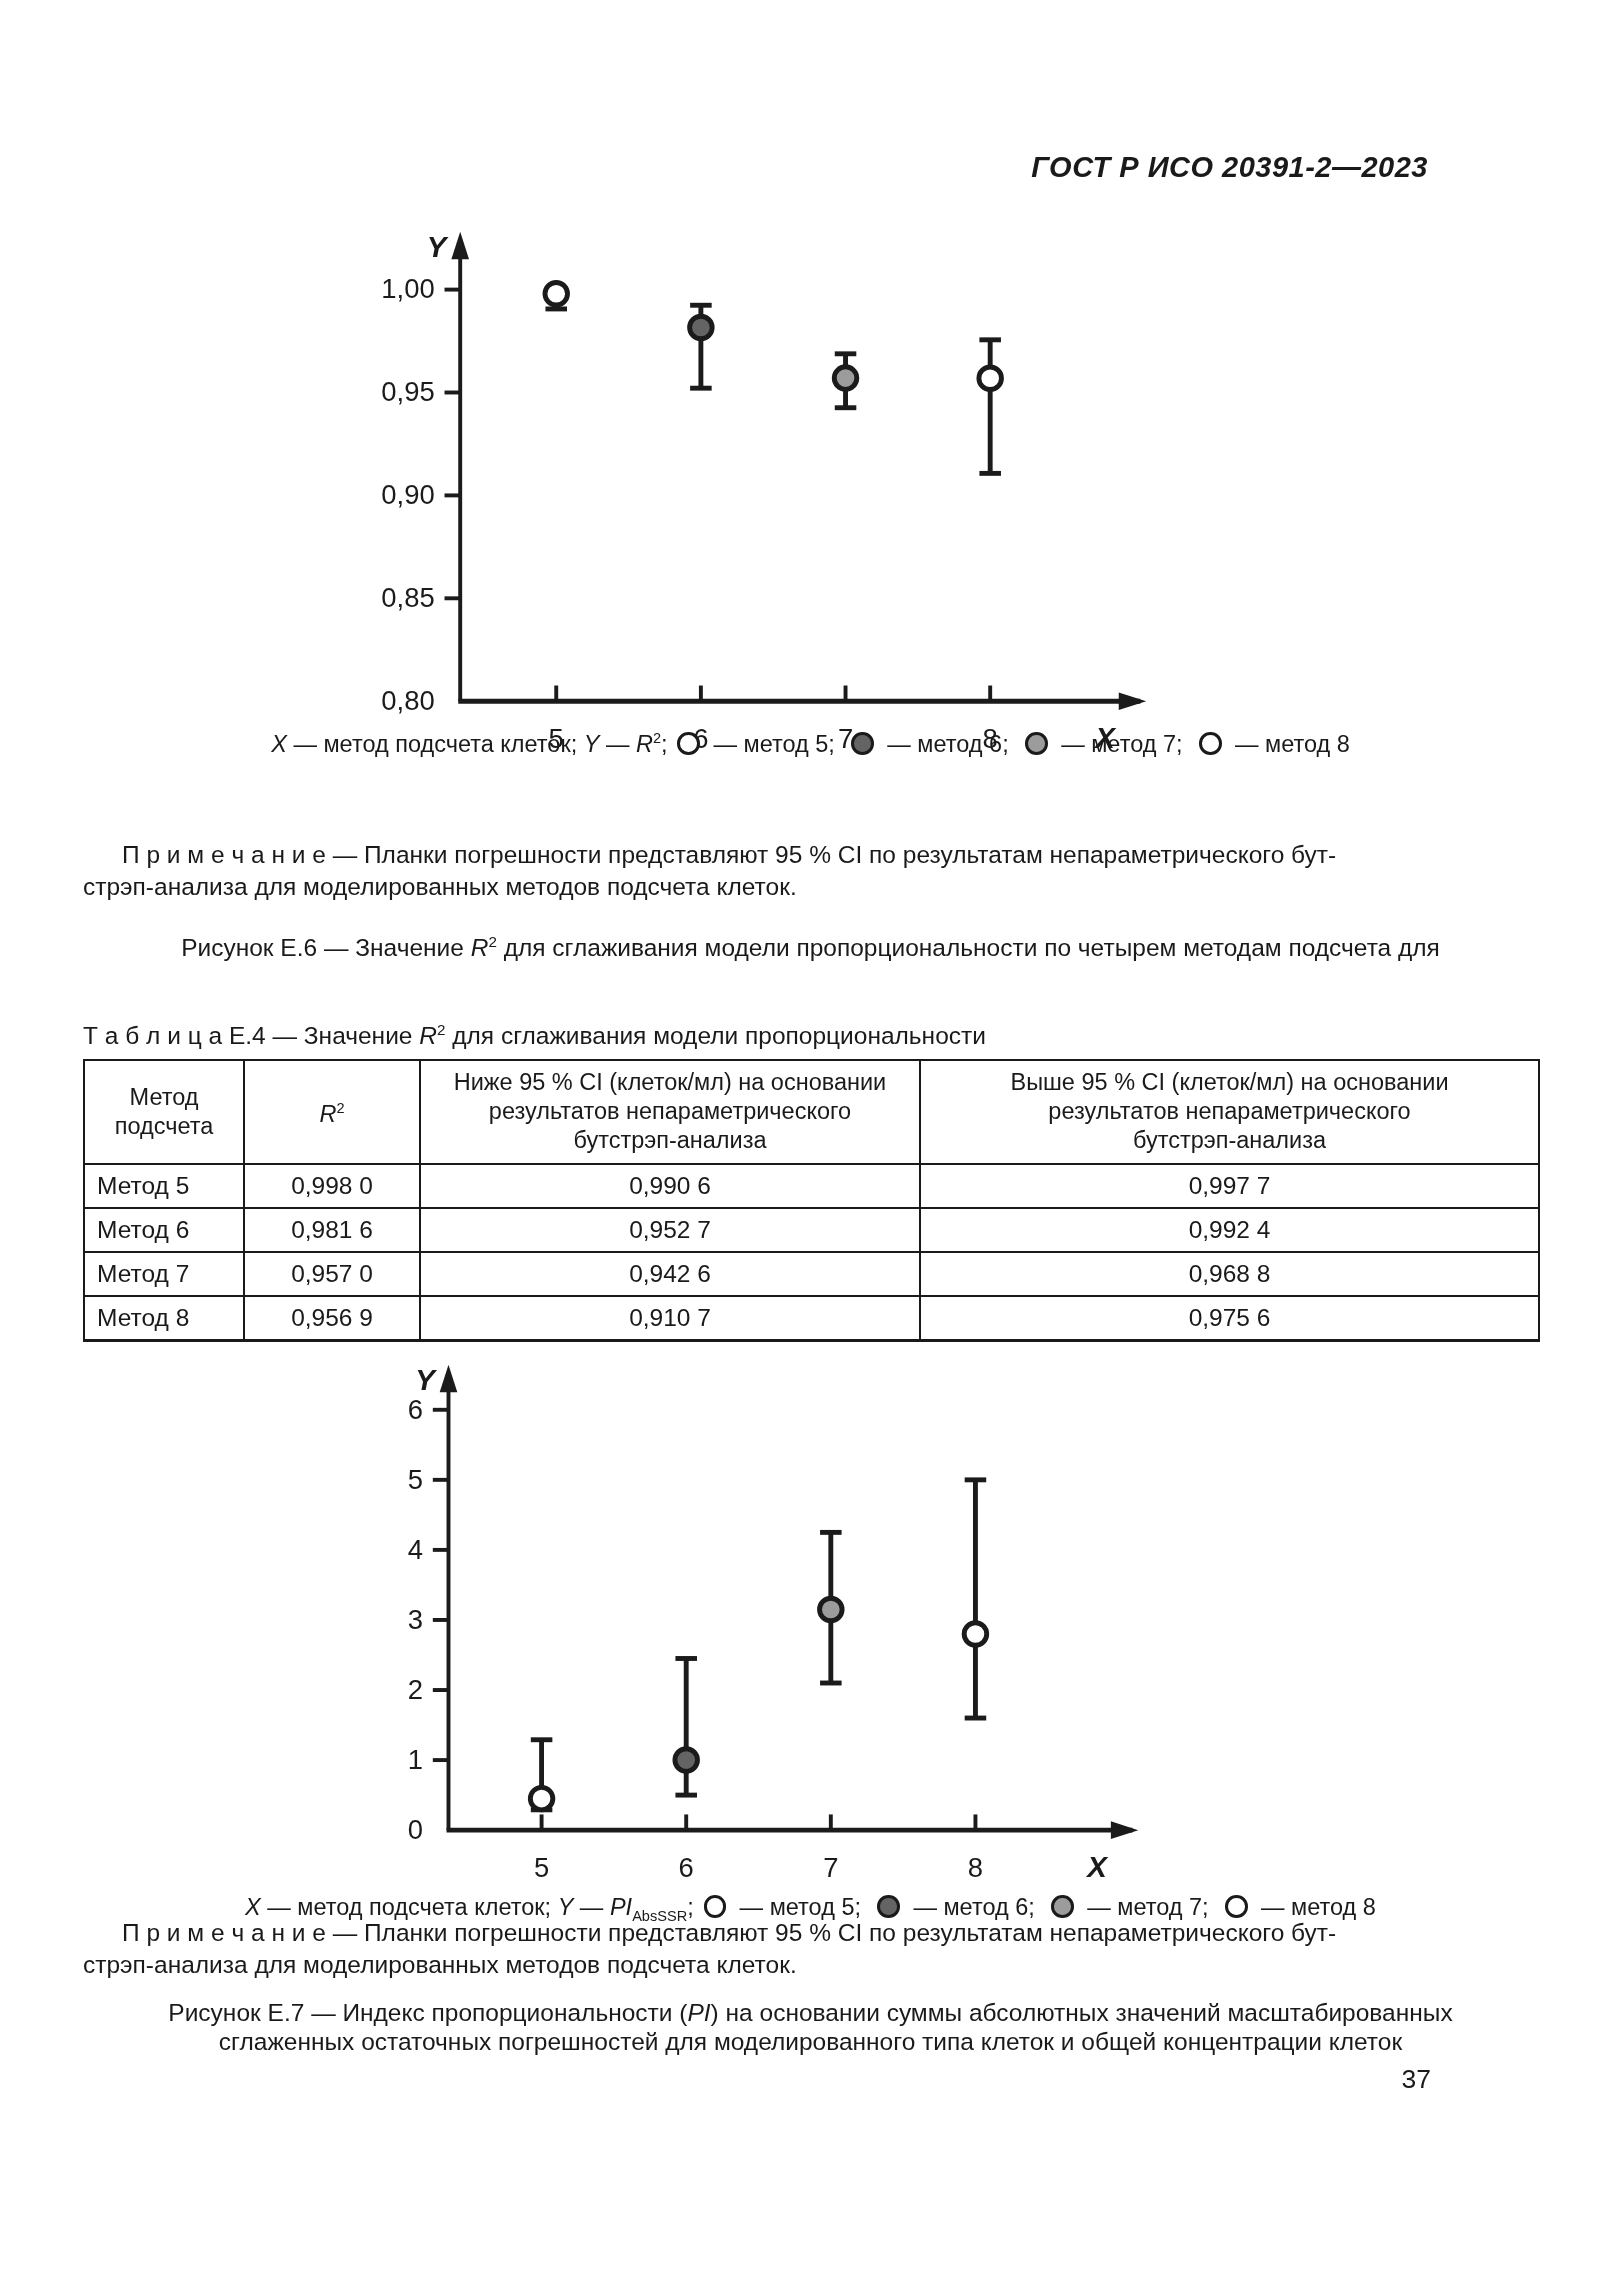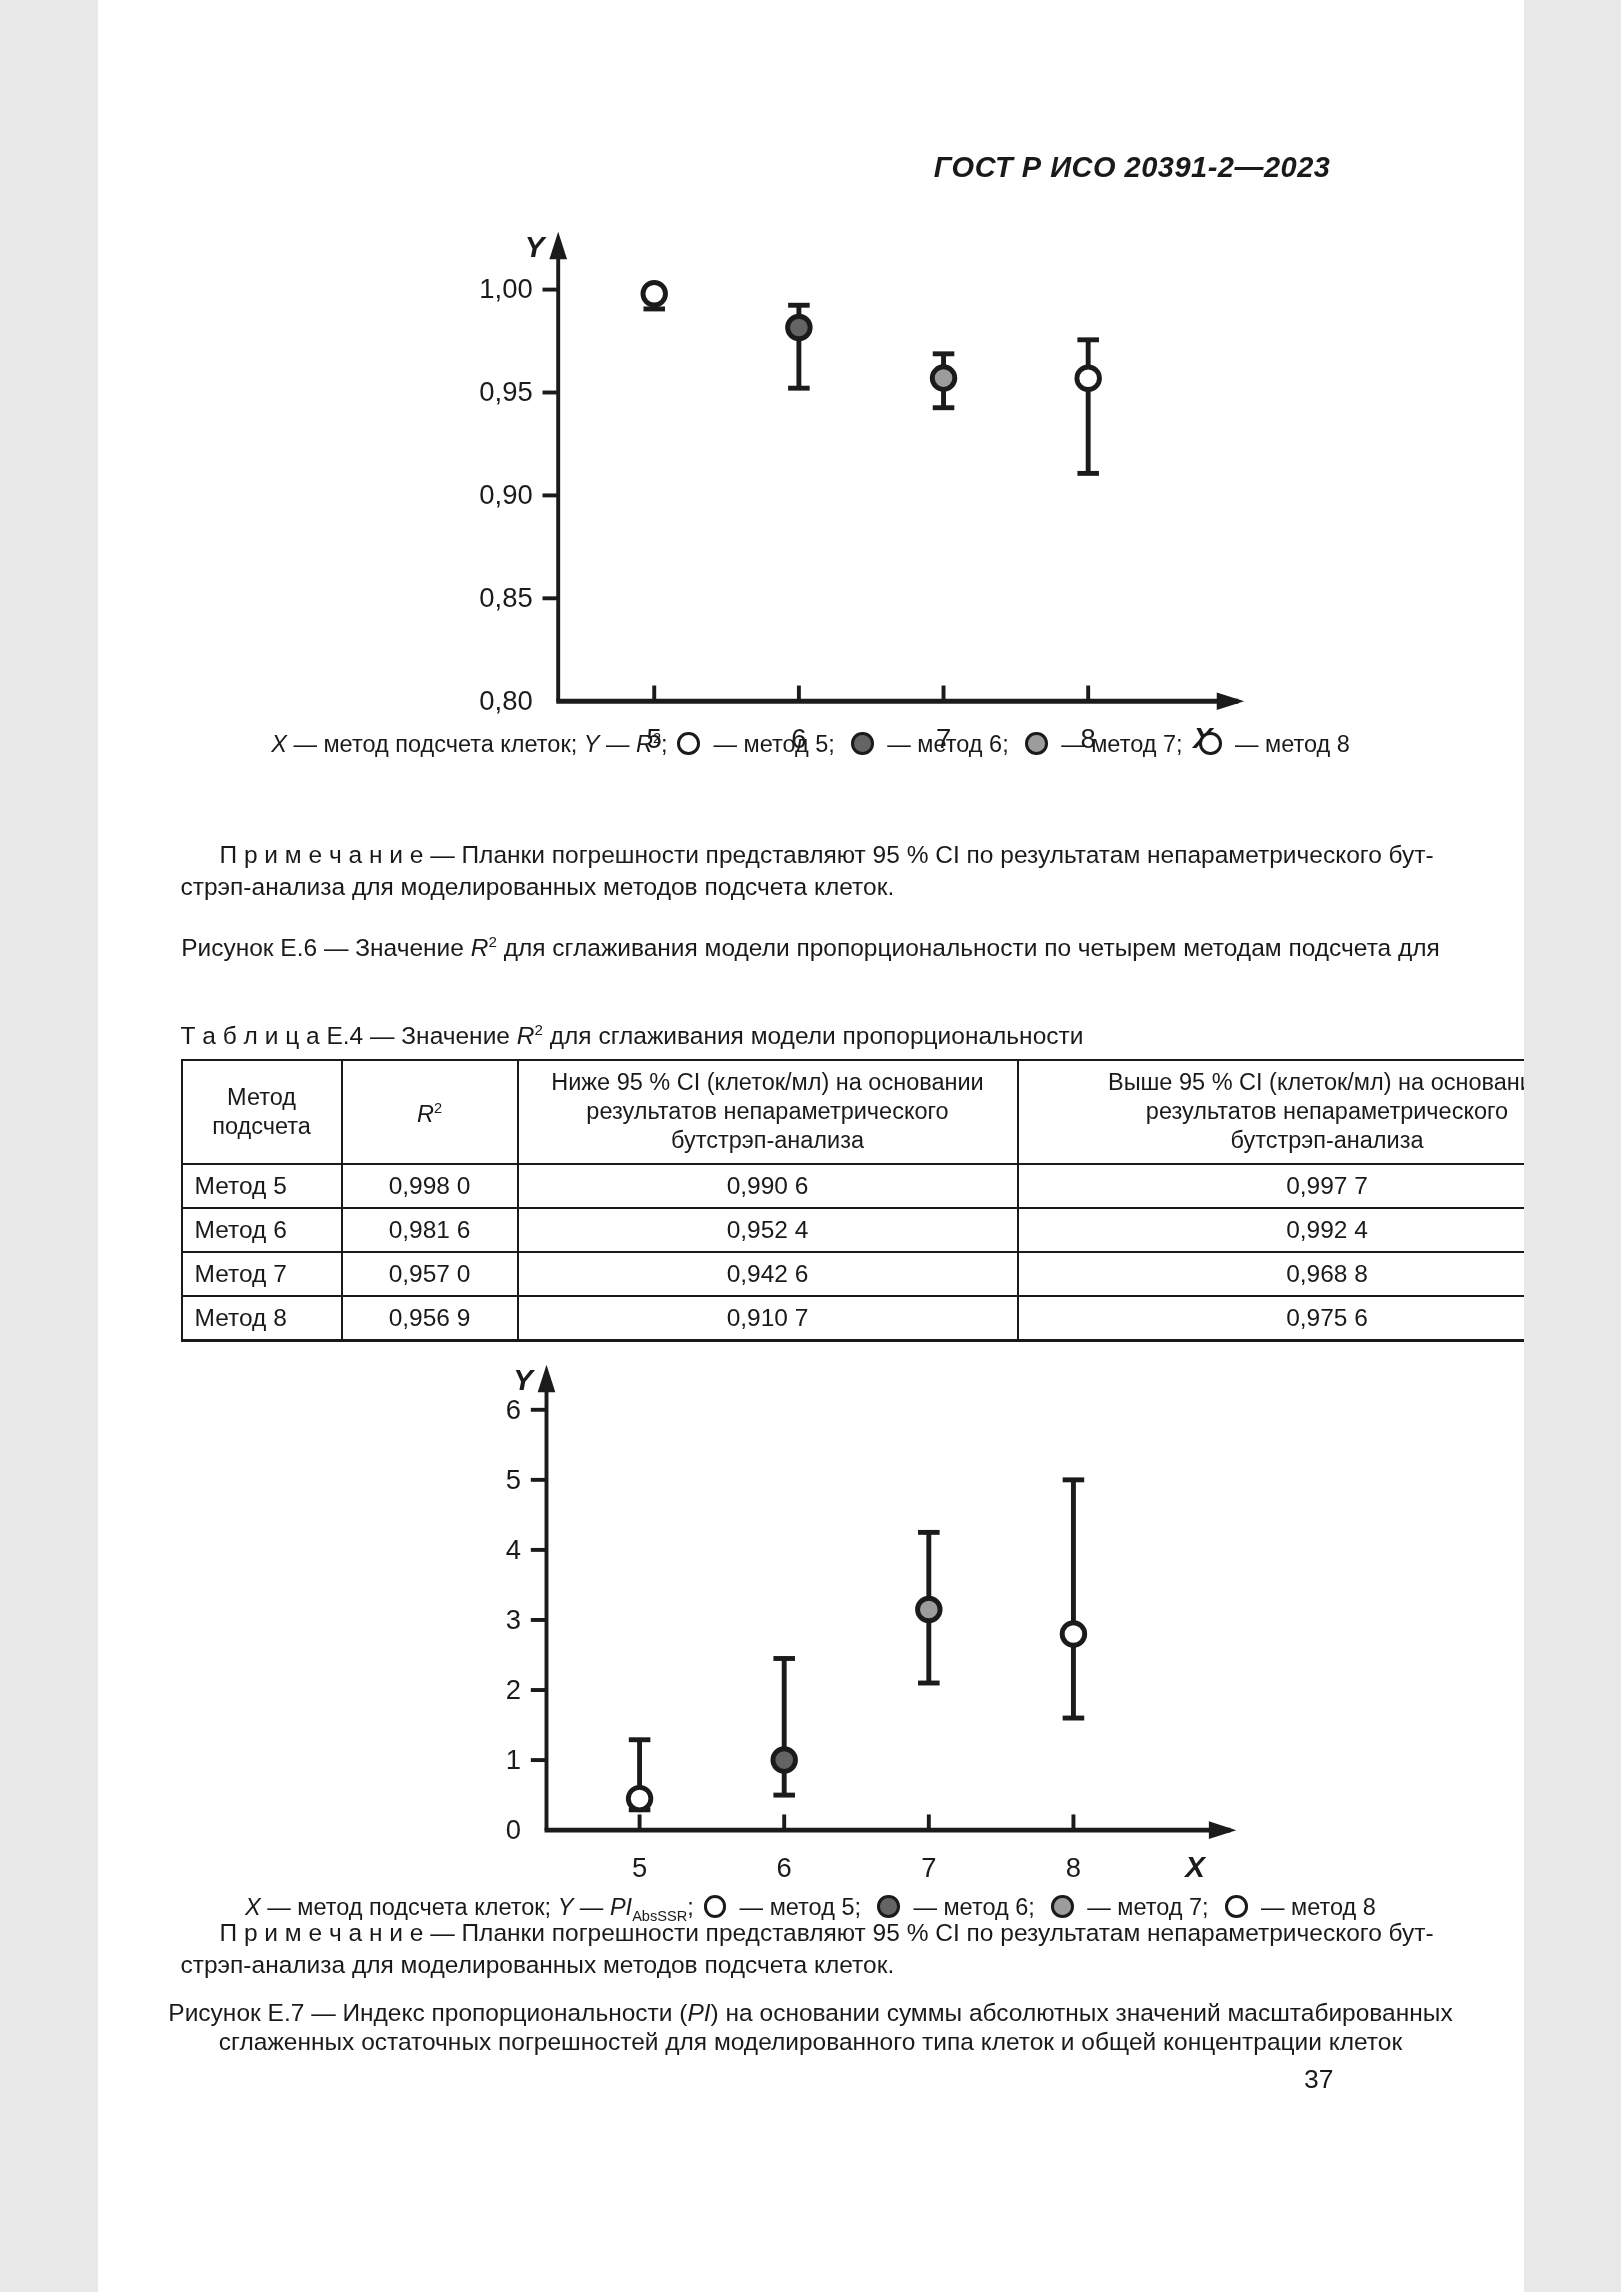--- a/index.html
+++ b/index.html
@@ -1,17 +1,17 @@
 <!DOCTYPE html>
 <html><head>
 <meta charset="utf-8">
 <style>
   html,body{margin:0;padding:0;background:#e8e8e8;}
   .page{
-    position:relative; width:1426px; height:2293px; background:#ffffff;
+    position:relative; width:1621px; height:2293px; background:#ffffff;
     font-family:"Liberation Sans","DejaVu Sans",sans-serif; color:#1a1a1a;
     margin:0 auto; overflow:hidden;
   }
   .doc-header{
     position:absolute; top:151px; right:193px;
     font-size:29px; font-weight:bold; font-style:italic; letter-spacing:0.5px;
   }
   .chart-svg{position:absolute;}
   #chart1-svg{left:372px; top:216px;}
   #chart2-svg{left:372px; top:1351px;}
@@ -163,21 +163,21 @@
     <tbody id="table-body">
         <tr>
           <td class="first">Метод 5</td>
           <td>0,998 0</td>
           <td>0,990 6</td>
           <td>0,997 7</td>
         </tr>
         <tr>
           <td class="first">Метод 6</td>
           <td>0,981 6</td>
-          <td>0,952 4</td>
+          <td>0,952 7</td>
           <td>0,992 4</td>
         </tr>
         <tr>
           <td class="first">Метод 7</td>
           <td>0,957 0</td>
           <td>0,942 6</td>
           <td>0,968 8</td>
         </tr>
         <tr>
           <td class="first">Метод 8</td>

